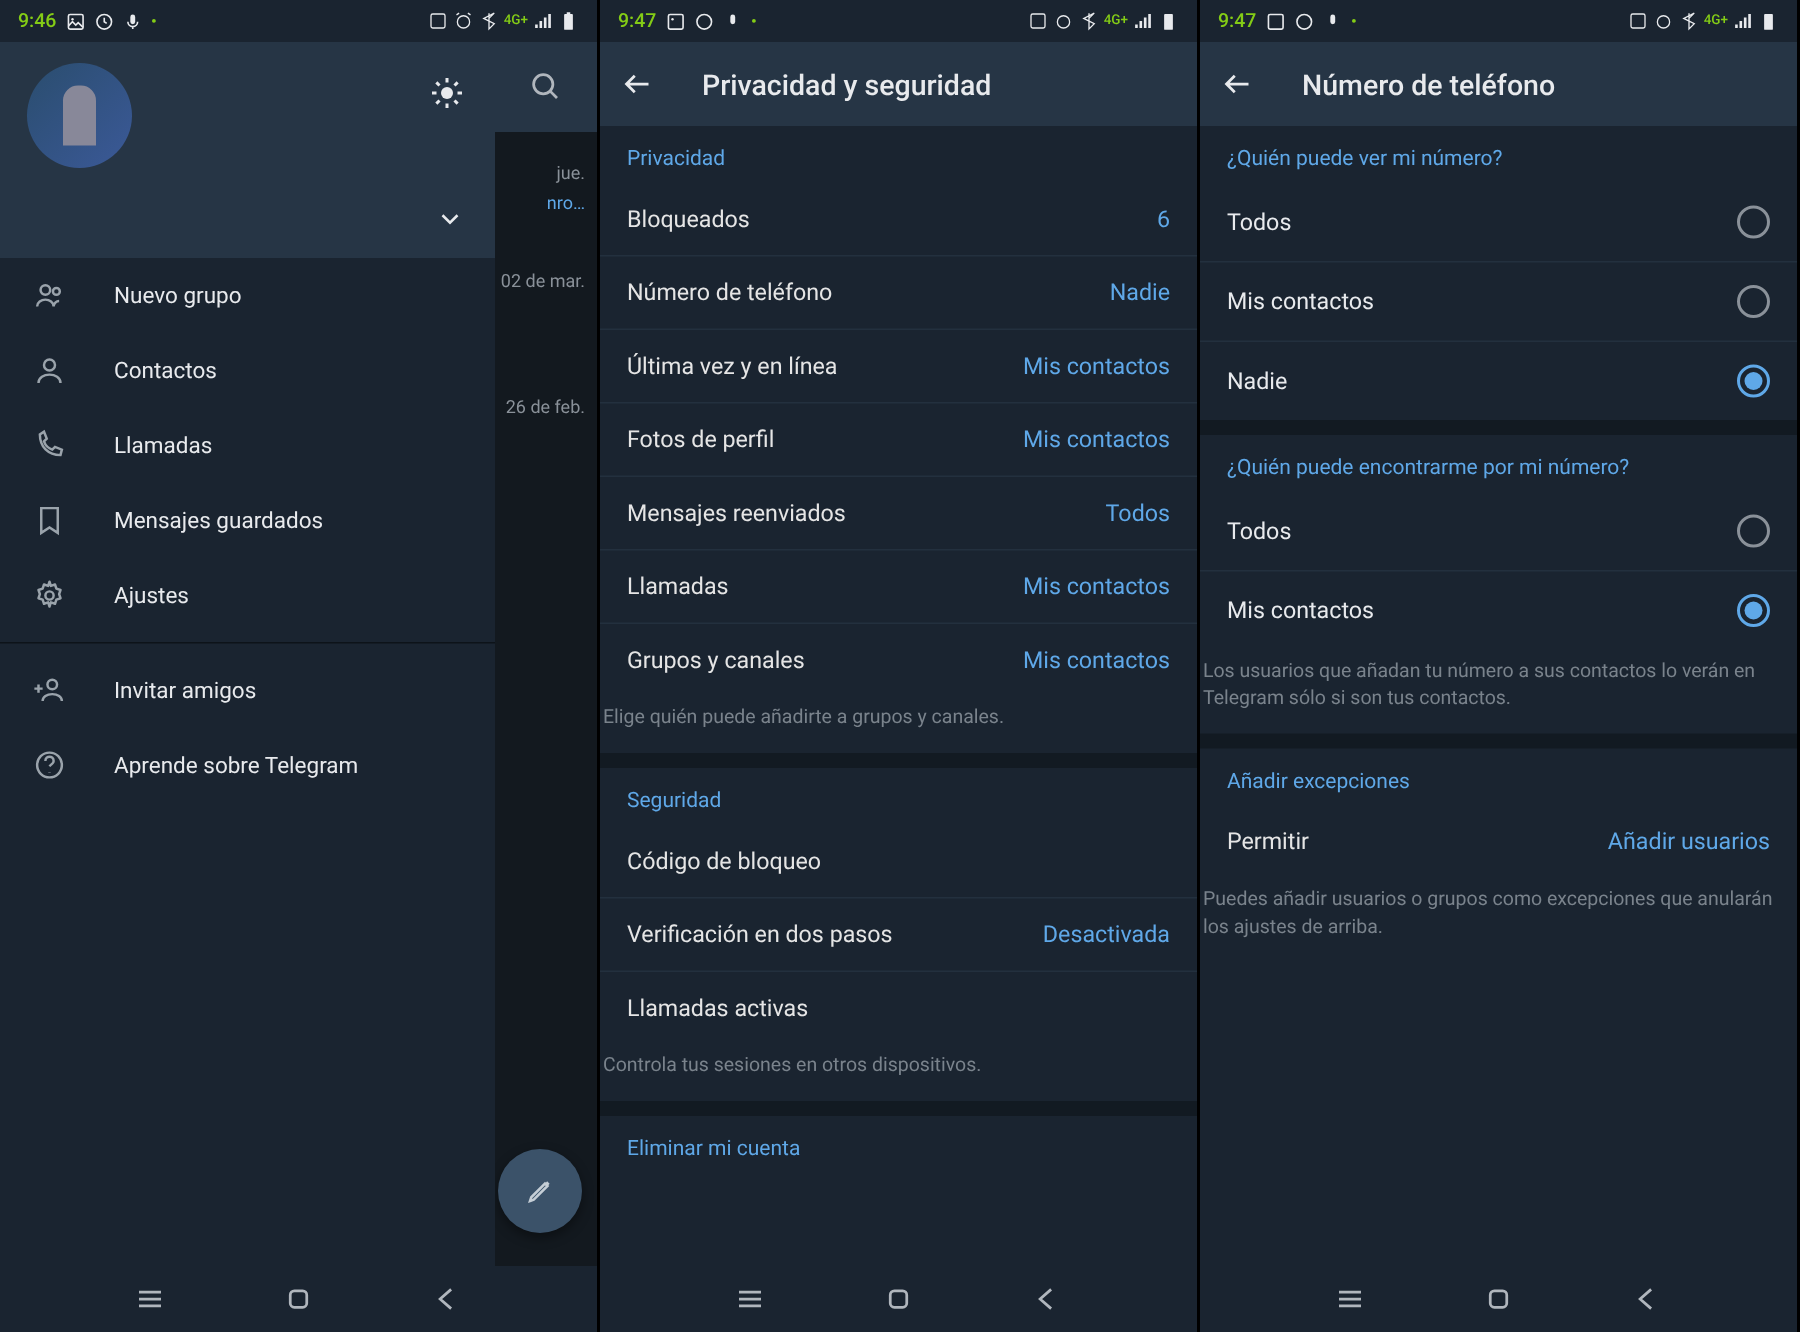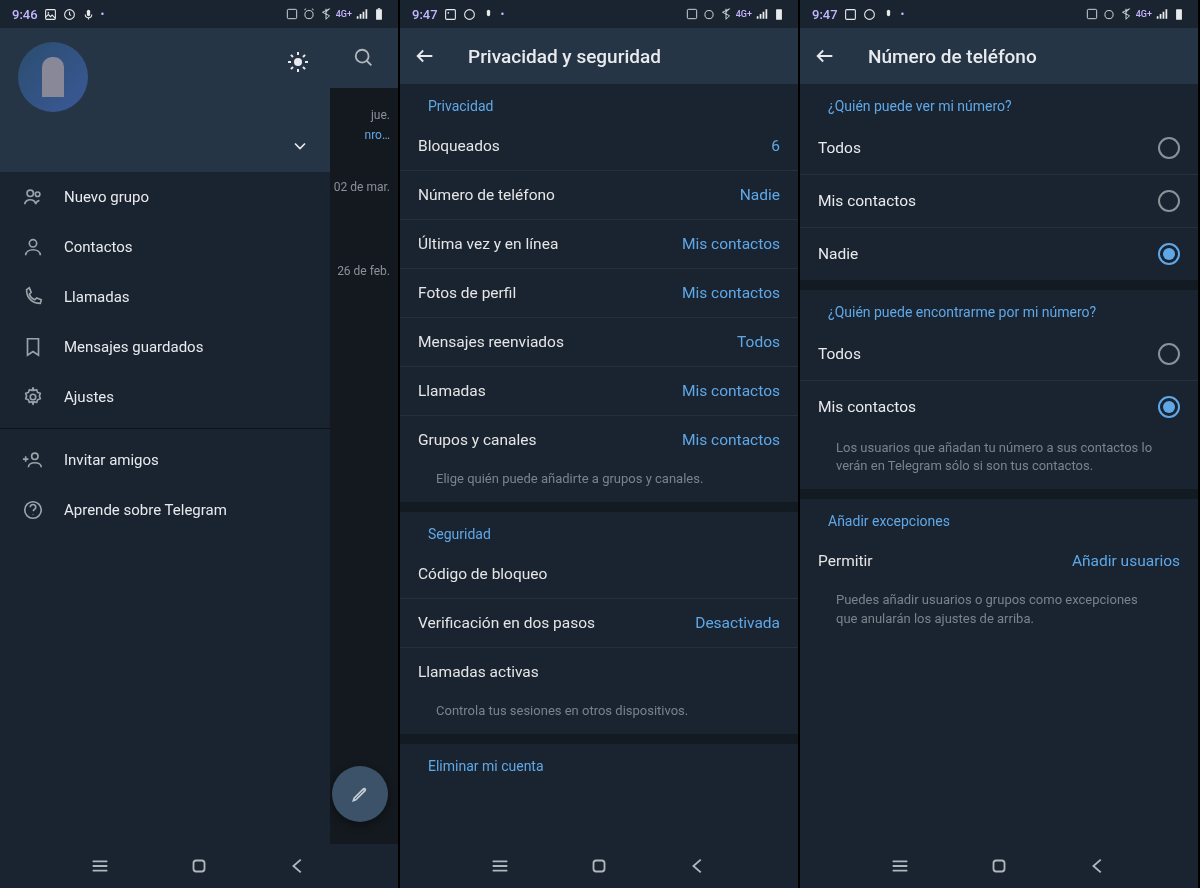--- a/index.html
+++ b/index.html
@@ -20,21 +20,21 @@
     position: relative;
     overflow: hidden;
   }
   .status-bar {
     height: 28px;
     display: flex;
     align-items: center;
     justify-content: space-between;
     padding: 0 12px;
     font-size: 13px;
-    color: #c4b5fd;
+    color: #84cc16;
     font-weight: 500;
   }
   .status-left { display: flex; align-items: center; gap: 6px; }
   .status-right { display: flex; align-items: center; gap: 3px; font-size: 11px; }
   .status-right svg { width: 14px; height: 14px; fill: #e8eaed; }
   .nav-bar {
     height: 44px;
     display: flex;
     align-items: center;
     justify-content: space-around;
@@ -73,46 +73,46 @@
     position: relative;
   }
   .avatar::after {
     content: ""; position: absolute; width: 22px; height: 40px;
     background: #889; border-radius: 10px 10px 0 0;
   }
   .sun-icon { position: absolute; top: 22px; right: 20px; }
   .chevron-icon { position: absolute; bottom: 12px; right: 20px; }
   .drawer-list { flex: 1; }
   .drawer-item {
-    display: flex; align-items: center; gap: 20px;
+    display: flex; align-items: center; gap: 32px;
     padding: 14px 22px;
     color: #e8eaed; font-size: 15px;
   }
   .drawer-item svg { width: 22px; height: 22px; fill: none; stroke: #9aa3ab; stroke-width: 1.8; }
   .drawer-divider { height: 1px; background: #0d1319; margin: 6px 0; }
 
   
   .topbar {
     height: 56px; display: flex; align-items: center; gap: 32px;
     padding: 0 14px; background: #263545;
   }
   .topbar-title { font-size: 19px; font-weight: 500; color: #e8eaed; }
   .section-header {
-    padding: 14px 28px 8px;
+    padding: 14px 18px 8px;
     font-size: 14px; color: #5fa8e8;
   }
   .setting-row {
     display: flex; justify-content: space-between; align-items: center;
     padding: 15px 18px;
     font-size: 15.5px;
   }
   .setting-label { color: #e5e5e5; }
   .setting-value { color: #5fa8e8; }
   .setting-hint {
-    padding: 6px 36px 14px; font-size: 13px; color: #7a838c; line-height: 1.4;
+    padding: 6px 2px 14px; font-size: 13px; color: #7a838c; line-height: 1.4;
   }
   .section-gap { height: 10px; background: #121a22; }
   .row-sep { border-bottom: 1px solid #23303e; }
 
   
   .radio-row {
     display: flex; justify-content: space-between; align-items: center;
     padding: 15px 18px; font-size: 15.5px; color: #e8eaed;
   }
   .radio {

